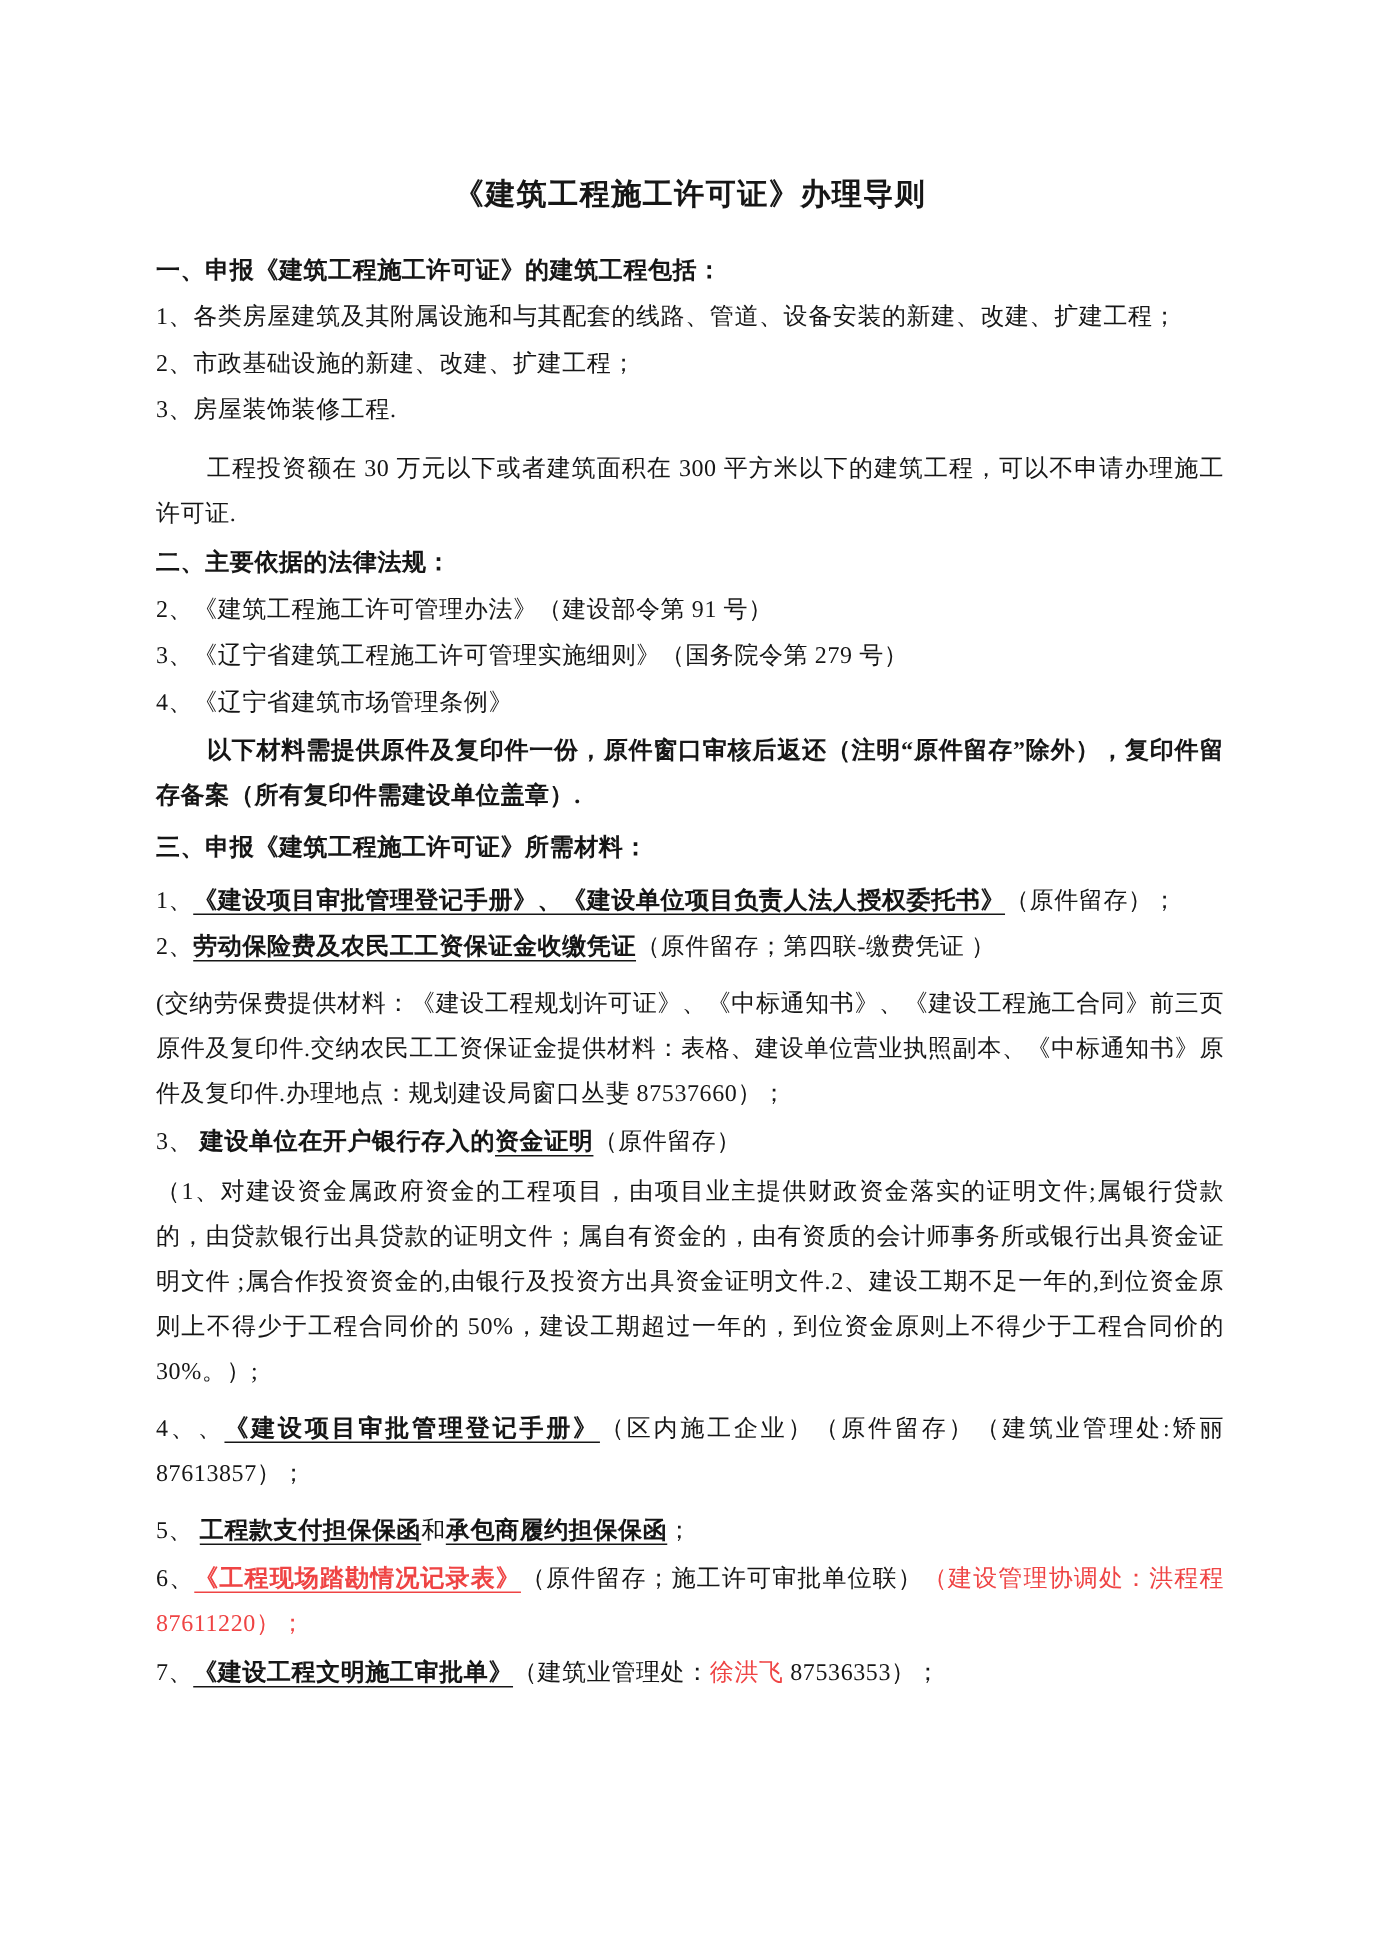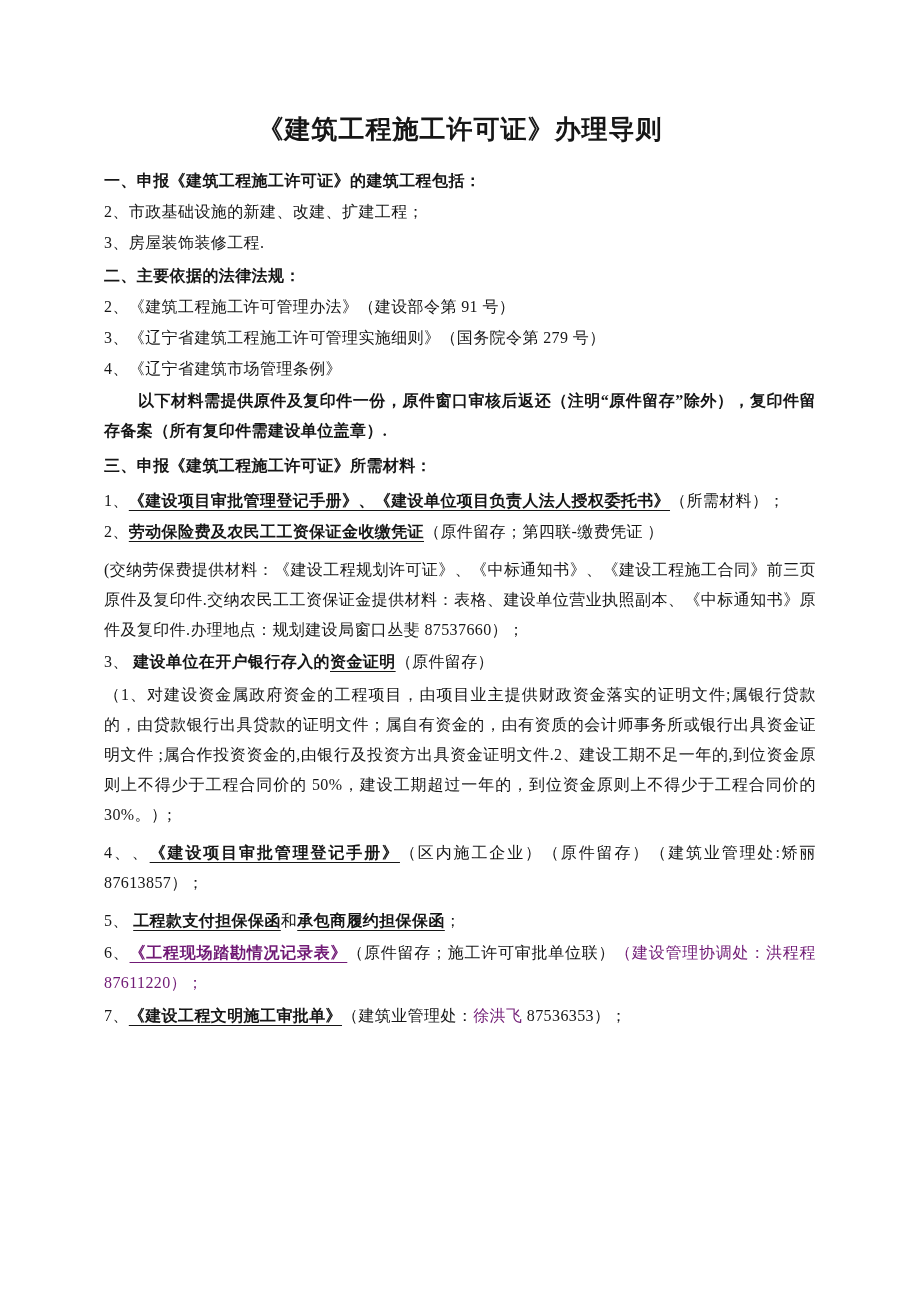--- a/index.html
+++ b/index.html
@@ -13,37 +13,37 @@
     overflow:hidden;
   }
   .content{
     position:absolute;
     left:104px;
     top:112px;
     width:712px;
   }
   .doc-title{
     margin:0 0 18px 0;
-    font-size:26px;
+    font-size:20px;
     line-height:36px;
     font-weight:700;
     text-align:center;
     letter-spacing:1px;
   }
   .para{
     margin:0 0 1px 0;
     font-size:16px;
     line-height:30px;
     text-align:justify;
     letter-spacing:0.4px;
   }
   .para span{white-space:pre-wrap;}
   .b{font-weight:700;}
   .u{text-decoration:underline;text-underline-offset:4px;text-decoration-thickness:1px;}
-  .r{color:#701a75;}
+  .r{color:#ef4444;}
   
   [data-name="sec1-note"]{margin-top:9px;text-indent:34px;}
   [data-name="sec2-heading"]{margin-top:3px;}
   [data-name="sec2-item-2"]{margin-top:1px;}
   [data-name="sec2-item-3"]{margin-top:1px;}
   [data-name="sec3-heading"]{margin-top:5px;}
   [data-name="sec3-intro"]{margin-top:2px;text-indent:34px;}
   [data-name="sec3-item-1"]{margin-top:5px;}
   [data-name="sec3-item-2-note"]{margin-top:8px;}
   [data-name="sec3-item-3"]{margin-top:2px;}
@@ -54,29 +54,31 @@
   [data-name="sec3-item-7"]{margin-top:3px;}
 </style>
 </head>
 <body>
 
 <div class="page" data-name="document-page">
   <div class="content" data-name="document-content">
     <h1 class="doc-title" data-name="document-title">《建筑工程施工许可证》办理导则</h1>
     <div data-name="document-body">
         <p class="para" data-name="sec1-heading"><span data-name="text-run" class="b">一、申报《建筑工程施工许可证》的建筑工程包括：</span></p>
+        <p class="para" data-name="sec1-item-1"><span data-name="text-run">1、各类房屋建筑及其附属设施和与其配套的线路、管道、设备安装的新建、改建、扩建工程；</span></p>
         <p class="para" data-name="sec1-item-2"><span data-name="text-run">2、市政基础设施的新建、改建、扩建工程；</span></p>
         <p class="para" data-name="sec1-item-3"><span data-name="text-run">3、房屋装饰装修工程.</span></p>
+        <p class="para" data-name="sec1-note"><span data-name="text-run">工程投资额在 30 万元以下或者建筑面积在 300 平方米以下的建筑工程，可以不申请办理施工许可证.</span></p>
         <p class="para" data-name="sec2-heading"><span data-name="text-run" class="b">二、主要依据的法律法规：</span></p>
         <p class="para" data-name="sec2-item-2"><span data-name="text-run">2、《建筑工程施工许可管理办法》（建设部令第 91 号）</span></p>
         <p class="para" data-name="sec2-item-3"><span data-name="text-run">3、《辽宁省建筑工程施工许可管理实施细则》（国务院令第 279 号）</span></p>
         <p class="para" data-name="sec2-item-4"><span data-name="text-run">4、《辽宁省建筑市场管理条例》</span></p>
         <p class="para" data-name="sec3-intro"><span data-name="text-run" class="b">以下材料需提供原件及复印件一份，原件窗口审核后返还（注明“原件留存”除外），复印件留存备案（所有复印件需建设单位盖章）.</span></p>
         <p class="para" data-name="sec3-heading"><span data-name="text-run" class="b">三、申报《建筑工程施工许可证》所需材料：</span></p>
-        <p class="para" data-name="sec3-item-1"><span data-name="text-run">1、</span><span data-name="text-run" class="b u">《建设项目审批管理登记手册》、《建设单位项目负责人法人授权委托书》</span><span data-name="text-run">（所需材料）；</span></p>
+        <p class="para" data-name="sec3-item-1"><span data-name="text-run">1、</span><span data-name="text-run" class="b u">《建设项目审批管理登记手册》、《建设单位项目负责人法人授权委托书》</span><span data-name="text-run">（原件留存）；</span></p>
         <p class="para" data-name="sec3-item-2"><span data-name="text-run">2、</span><span data-name="text-run" class="b u">劳动保险费及农民工工资保证金收缴凭证</span><span data-name="text-run">（原件留存；第四联-缴费凭证 ）</span></p>
         <p class="para" data-name="sec3-item-2-note"><span data-name="text-run">(交纳劳保费提供材料：《建设工程规划许可证》、《中标通知书》、《建设工程施工合同》前三页原件及复印件.交纳农民工工资保证金提供材料：表格、建设单位营业执照副本、《中标通知书》原件及复印件.办理地点：规划建设局窗口丛斐 87537660）；</span></p>
         <p class="para" data-name="sec3-item-3"><span data-name="text-run">3、 </span><span data-name="text-run" class="b">建设单位在开户银行存入的</span><span data-name="text-run" class="b u">资金证明</span><span data-name="text-run">（原件留存）</span></p>
         <p class="para" data-name="sec3-item-3-note"><span data-name="text-run">（1、对建设资金属政府资金的工程项目，由项目业主提供财政资金落实的证明文件;属银行贷款的，由贷款银行出具贷款的证明文件；属自有资金的，由有资质的会计师事务所或银行出具资金证明文件 ;属合作投资资金的,由银行及投资方出具资金证明文件.2、建设工期不足一年的,到位资金原则上不得少于工程合同价的 50%，建设工期超过一年的，到位资金原则上不得少于工程合同价的 30%。）;</span></p>
         <p class="para" data-name="sec3-item-4"><span data-name="text-run">4、、</span><span data-name="text-run" class="b u">《建设项目审批管理登记手册》</span><span data-name="text-run">（区内施工企业）（原件留存）（建筑业管理处:矫丽 87613857）；</span></p>
         <p class="para" data-name="sec3-item-5"><span data-name="text-run">5、 </span><span data-name="text-run" class="b u">工程款支付担保保函</span><span data-name="text-run">和</span><span data-name="text-run" class="b u">承包商履约担保保函</span><span data-name="text-run">；</span></p>
         <p class="para" data-name="sec3-item-6"><span data-name="text-run">6、</span><span data-name="text-run" class="b u r">《工程现场踏勘情况记录表》</span><span data-name="text-run">（原件留存；施工许可审批单位联）</span><span data-name="text-run" class="r">（建设管理协调处：洪程程 87611220）；</span></p>
         <p class="para" data-name="sec3-item-7"><span data-name="text-run">7、</span><span data-name="text-run" class="b u">《建设工程文明施工审批单》</span><span data-name="text-run">（建筑业管理处：</span><span data-name="text-run" class="r">徐洪飞</span><span data-name="text-run"> 87536353）；</span></p>
       </div>
   </div>

